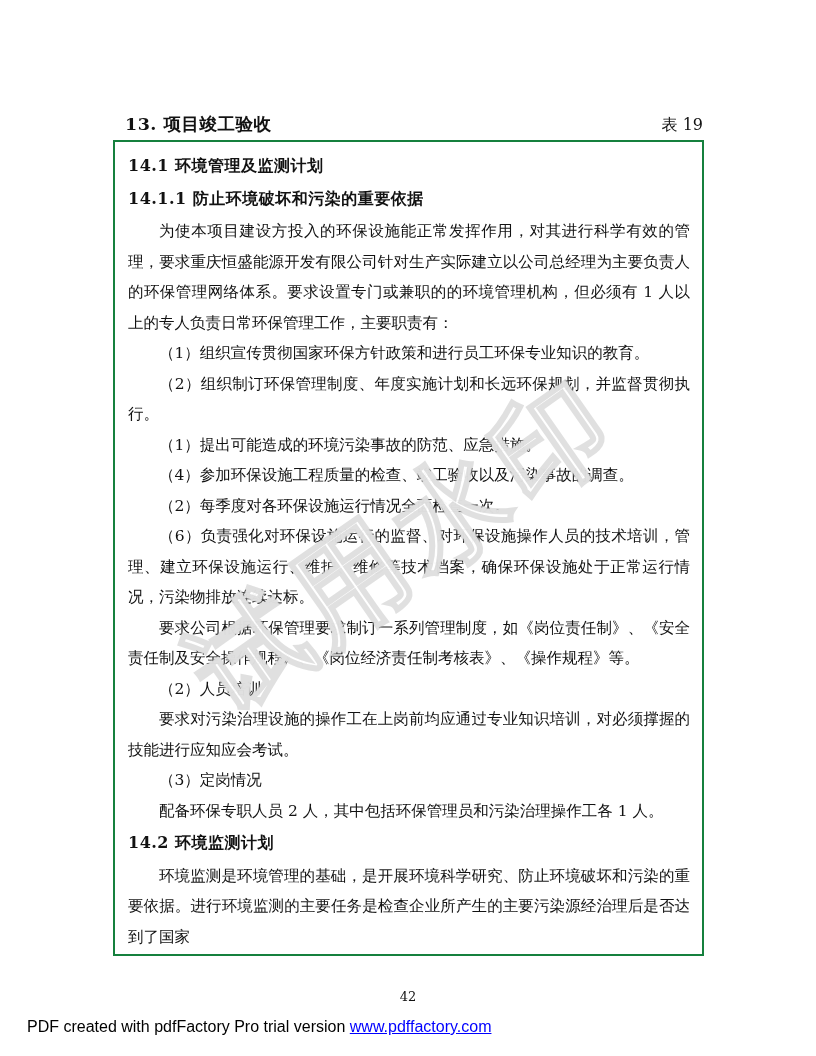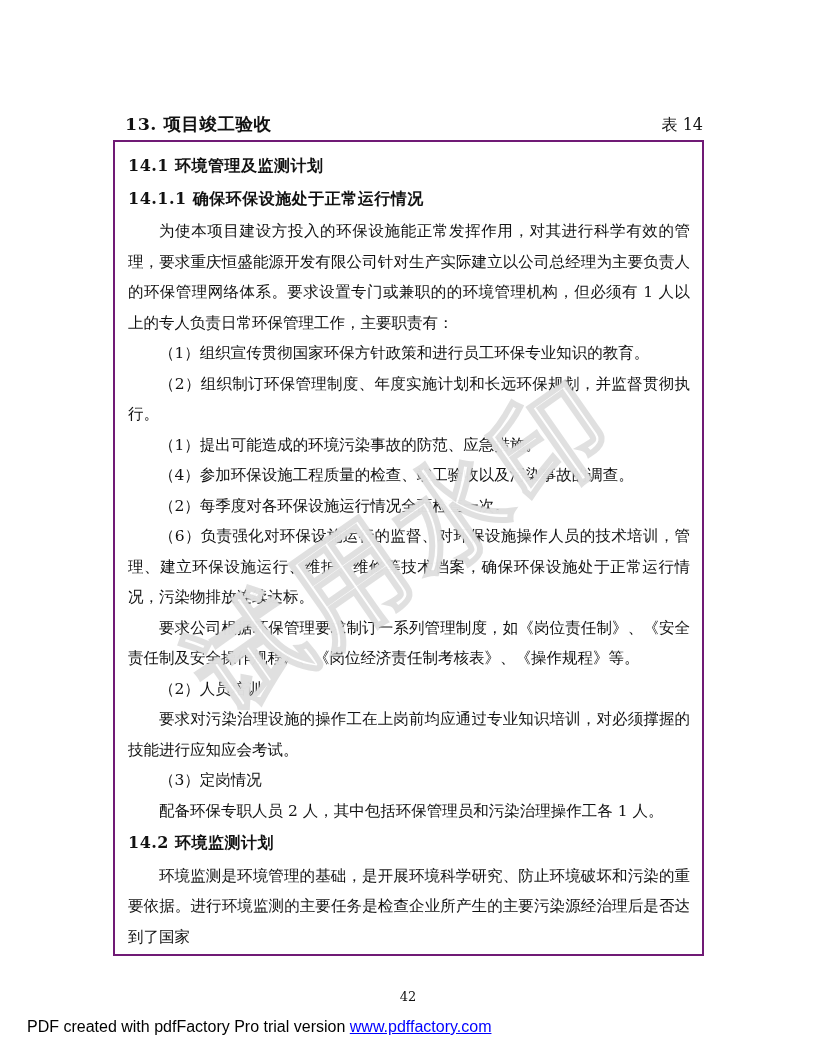--- a/index.html
+++ b/index.html
@@ -18,21 +18,21 @@
     display:flex; justify-content:space-between; align-items:baseline;
   }
   .doc-title { font-weight:bold; font-size:17.5px; letter-spacing:0.5px; }
   .table-label { font-size:16px; }
 
   
   .content-box {
     position:absolute; left:113px; top:140px;
     width:591px; height:816px;
     box-sizing:border-box;
-    border:2px solid #701a75;
+    border:2px solid #15803d;
     padding:7px 12px 0 13px;
     overflow:hidden;
   }
 
   .blk {
     font-size:15.5px;
     line-height:30.5px;
     text-align:justify;
     text-indent:2em;
     margin:0;
@@ -74,26 +74,26 @@
   }
   .pdf-footer a {
     color:#0000ff; text-decoration:underline; cursor:pointer;margin-top:36px;
   }
 </style>
 </head>
 <body>
 
 <div class="doc-header">
   <span class="doc-title">13. 项目竣工验收</span>
-  <span class="table-label">表 14</span>
+  <span class="table-label">表 19</span>
 </div>
 
 <div class="content-box">
   <div class="blk h2">14.1 环境管理及监测计划</div>
-  <div class="blk h3">14.1.1 确保环保设施处于正常运行情况</div>
+  <div class="blk h3">14.1.1 防止环境破坏和污染的重要依据</div>
   <div class="blk p">为使本项目建设方投入的环保设施能正常发挥作用，对其进行科学有效的管理，要求重庆恒盛能源开发有限公司针对生产实际建立以公司总经理为主要负责人的环保管理网络体系。要求设置专门或兼职的的环境管理机构，但必须有 1 人以上的专人负责日常环保管理工作，主要职责有：</div>
   <div class="blk p">（1）组织宣传贯彻国家环保方针政策和进行员工环保专业知识的教育。</div>
   <div class="blk p">（2）组织制订环保管理制度、年度实施计划和长远环保规划，并监督贯彻执行。</div>
   <div class="blk p">（1）提出可能造成的环境污染事故的防范、应急措施。</div>
   <div class="blk p">（4）参加环保设施工程质量的检查、竣工验收以及污染事故的调查。</div>
   <div class="blk p">（2）每季度对各环保设施运行情况全面检查一次。</div>
   <div class="blk p">（6）负责强化对环保设施运行的监督、对环保设施操作人员的技术培训，管理、建立环保设施运行、维护、维修等技术档案，确保环保设施处于正常运行情况，污染物排放连续达标。</div>
   <div class="blk p">要求公司根据环保管理要求制订一系列管理制度，如《岗位责任制》、《安全责任制及安全操作规程》、《岗位经济责任制考核表》、《操作规程》等。</div>
   <div class="blk p">（2）人员培训</div>
   <div class="blk p">要求对污染治理设施的操作工在上岗前均应通过专业知识培训，对必须撑握的技能进行应知应会考试。</div>

